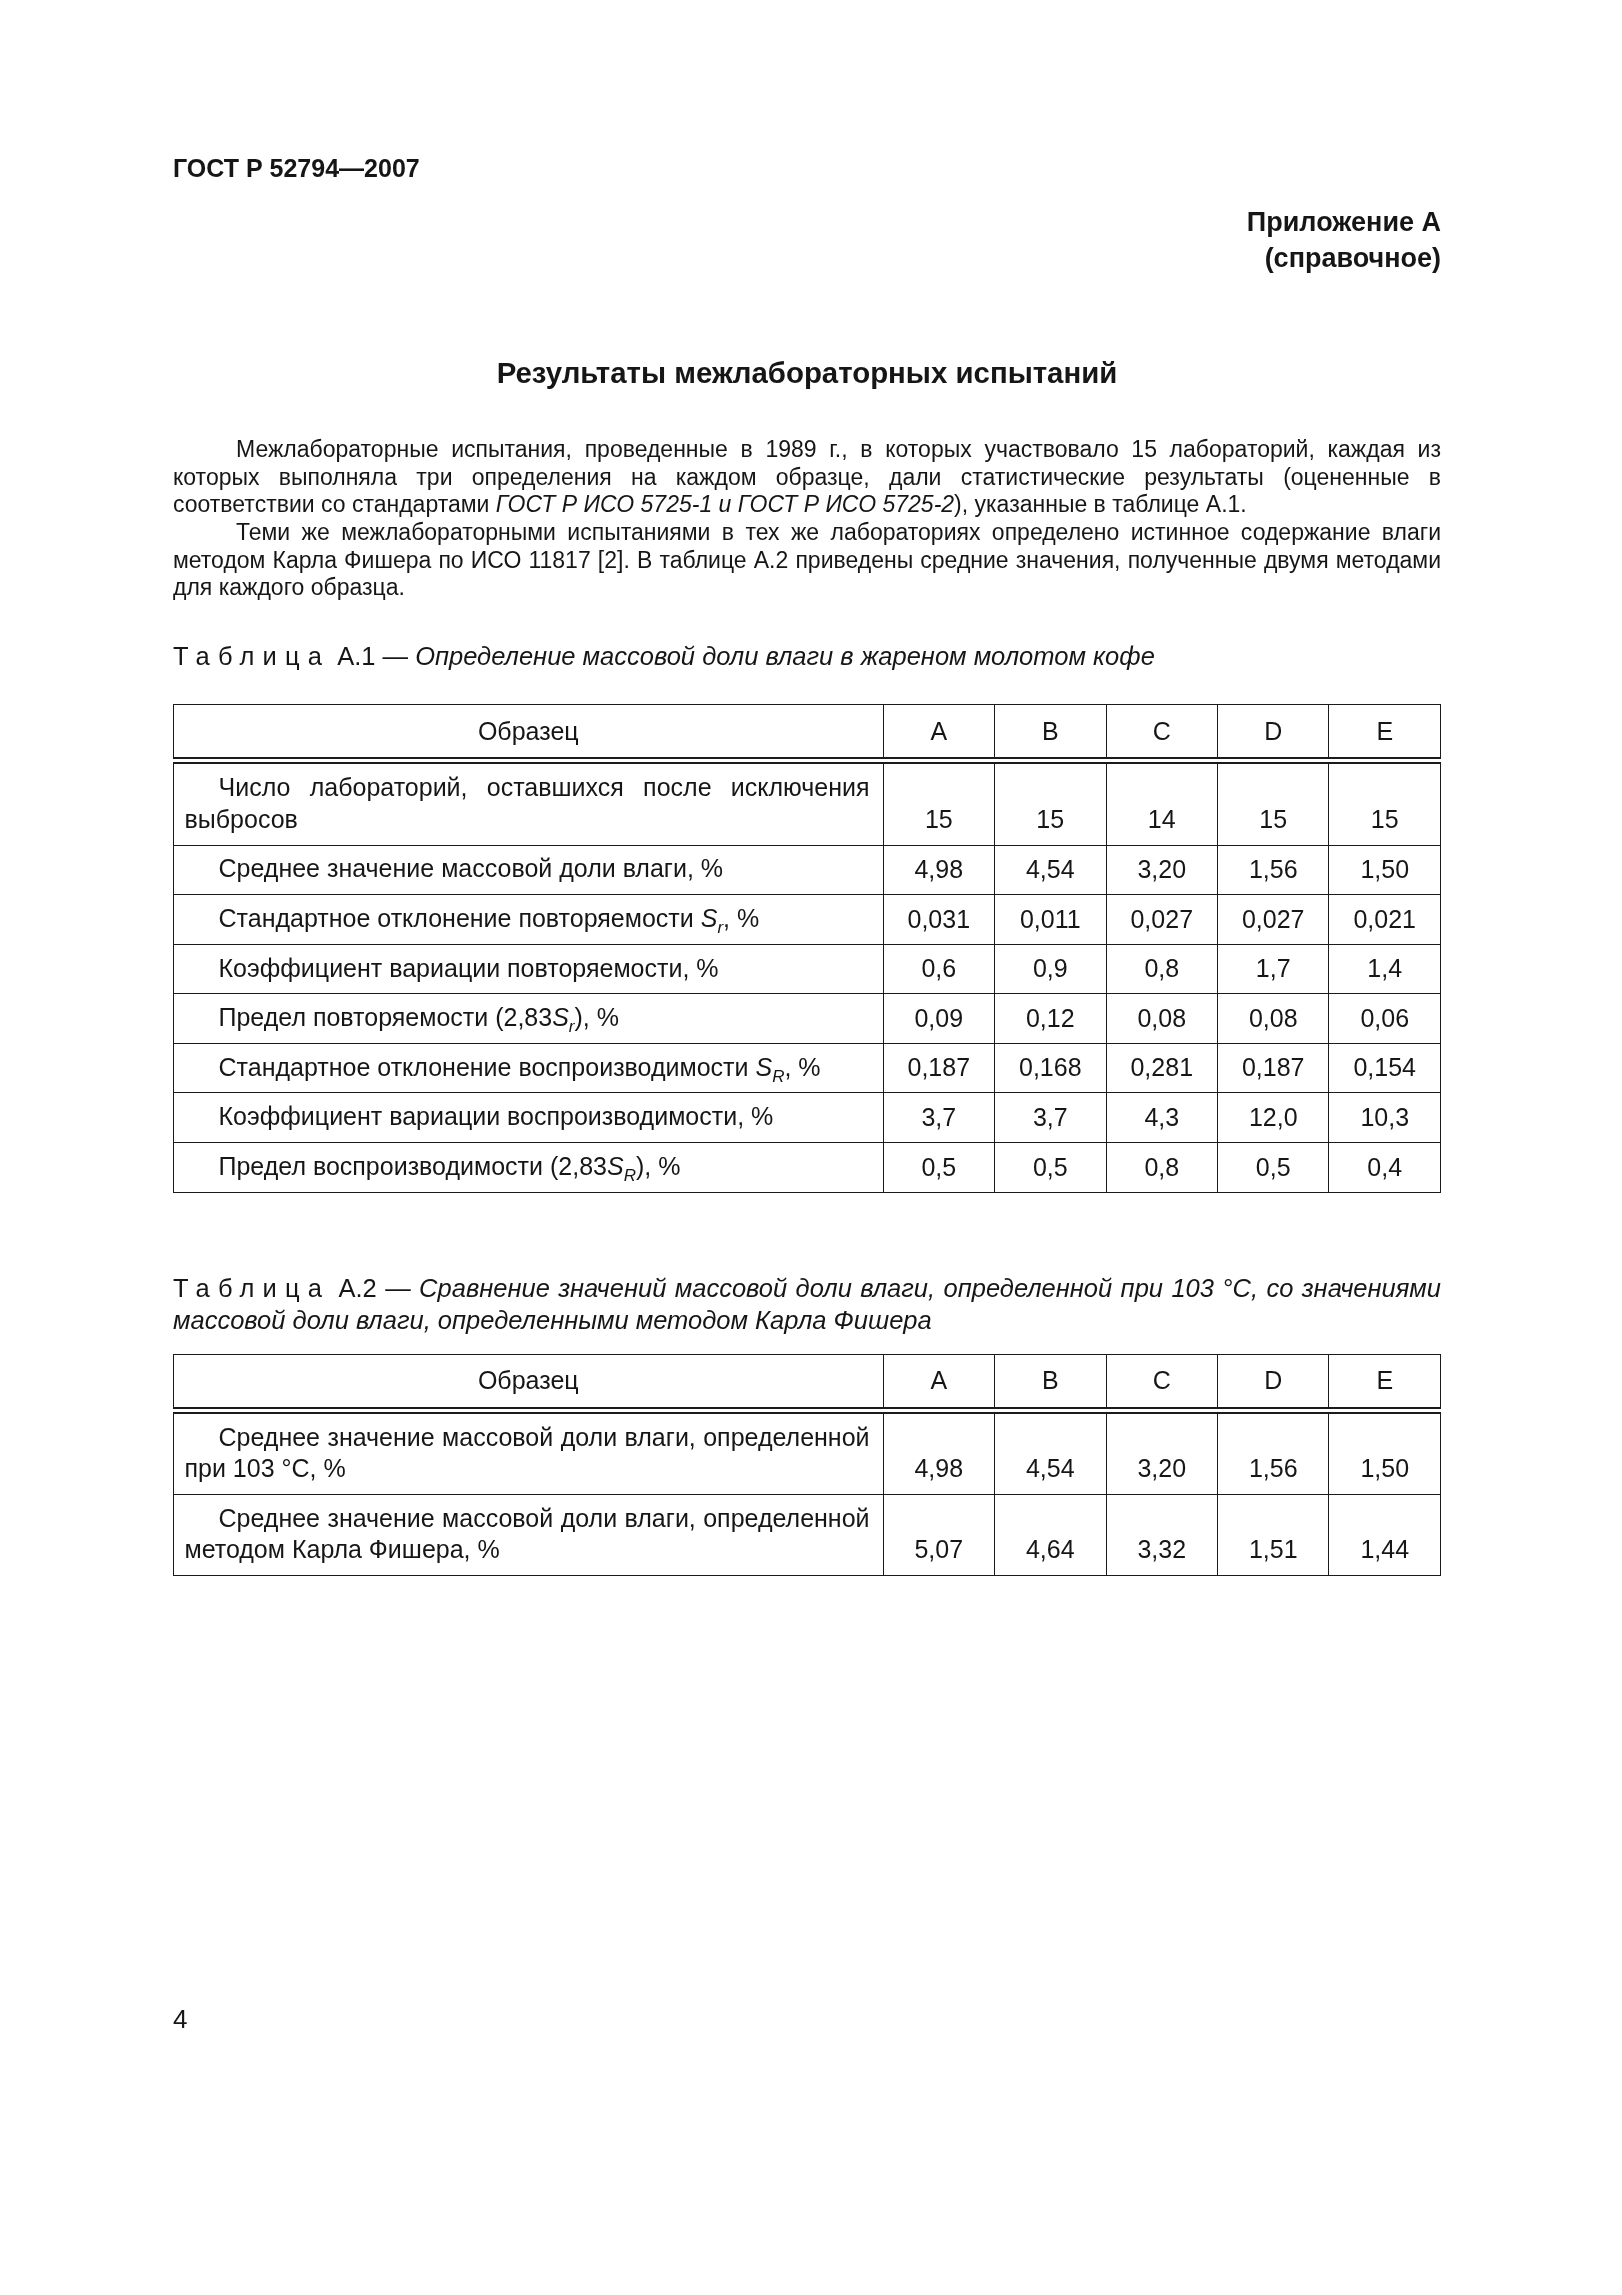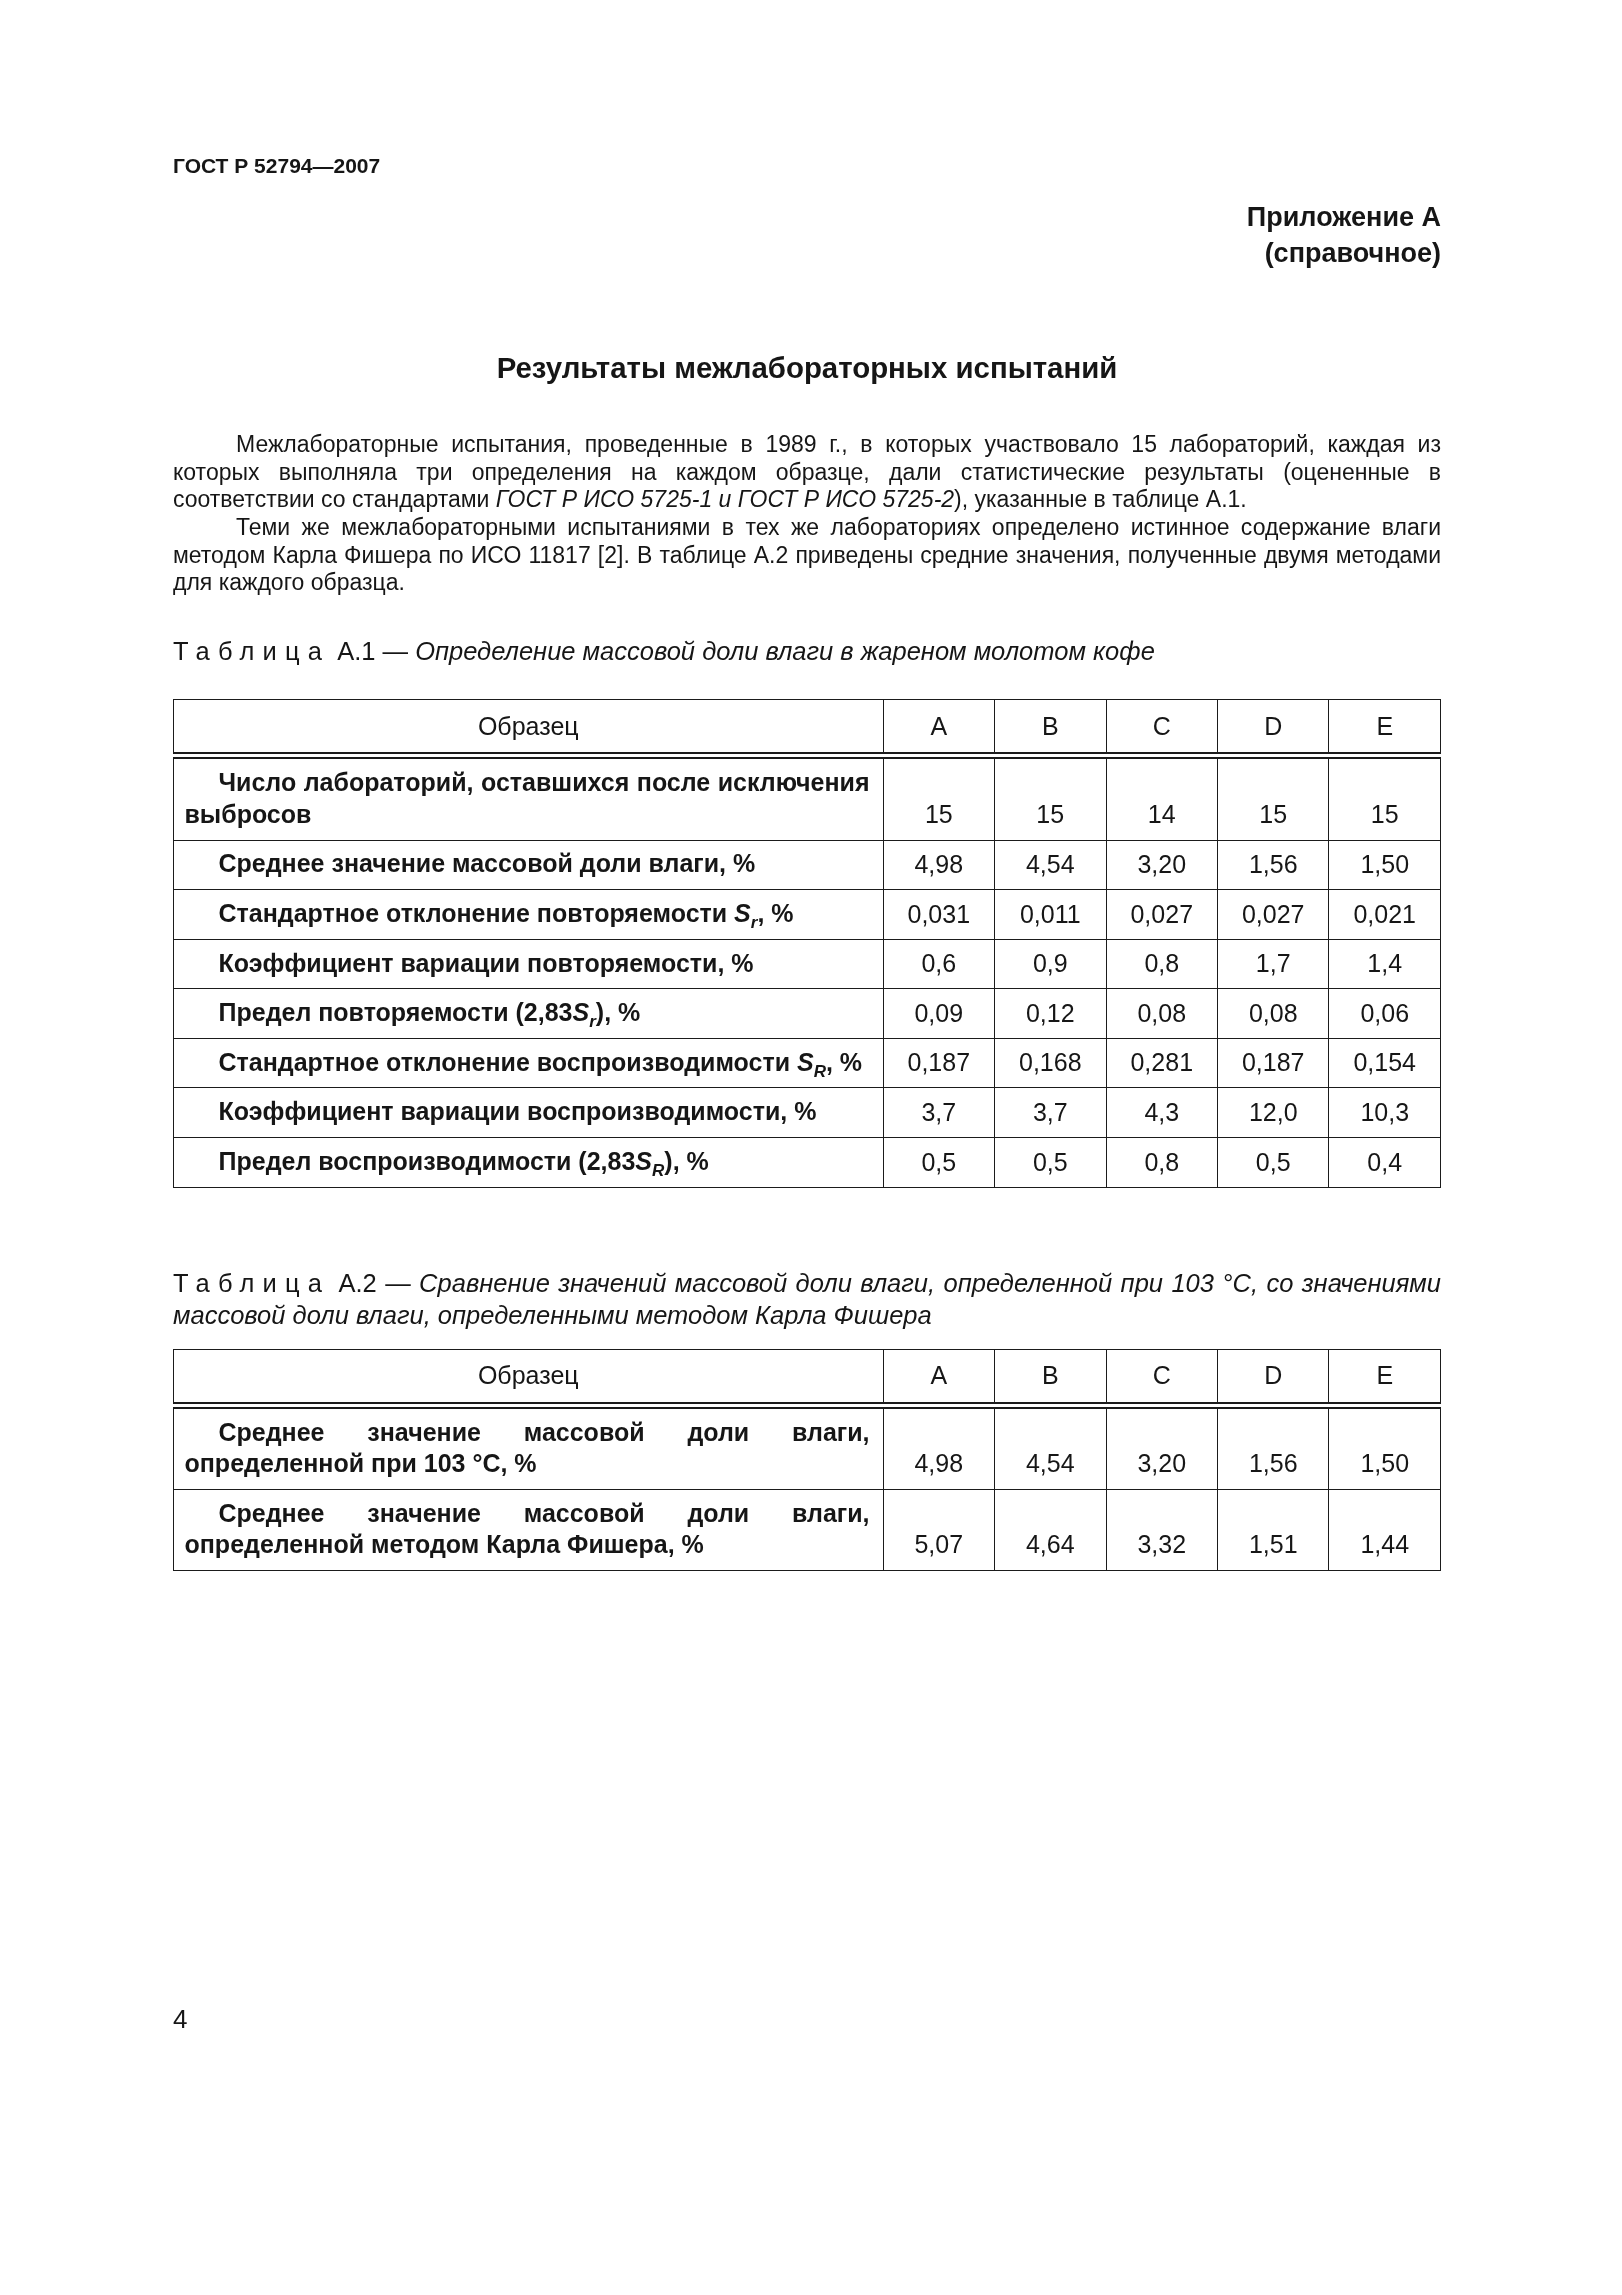--- a/index.html
+++ b/index.html
@@ -4,38 +4,38 @@
 <style>
   * { margin:0; padding:0; box-sizing:border-box; }
   html, body { background:#ffffff; }
   body {
     width:1623px; height:2295px; position:relative;
     font-family:"Liberation Sans", sans-serif;
     color:#161616;
   }
   .page { position:absolute; inset:0; padding:154px 182px 0 173px; }
 
-  .doc-header { font-size:21px; font-weight:bold; }
+  .doc-header { font-size:25px; font-weight:bold; }
   .annex { margin-top:22px; text-align:right; font-weight:bold; font-size:27px; line-height:1.32; }
   .main-title { margin-top:80px; text-align:center; font-weight:bold; font-size:29.4px; }
 
   .body-text { margin-top:46px; }
   .para { font-size:23px; line-height:1.2; text-align:justify; text-indent:63px; }
 
   .caption { font-size:25.5px; line-height:1.28; text-align:justify; }
   .caption .cap-word { letter-spacing:0.32em; }
   .cap-a1 { margin-top:38px; margin-bottom:32px; }
   .cap-a2 { margin-top:79px; margin-bottom:17px; }
 
   table { width:100%; border-collapse:collapse; table-layout:fixed; }
   col.c-lbl { width:56%; }
   col.c-val { width:8.8%; }
   th, td { border:1.3px solid #1b1b1b; font-size:25px; font-weight:normal; }
   thead th { border-bottom:7.9px double #1b1b1b; height:56px; text-align:center; vertical-align:middle; }
-  td.lbl { text-align:justify; text-indent:34px; padding:7.9px 13px 9.2px 10.5px; line-height:1.26;font-weight:bold; }
+  td.lbl { text-align:justify; text-indent:34px; padding:7.9px 13px 9.2px 10.5px; line-height:1.26; }
   td.val { text-align:center; vertical-align:middle; padding:5.2px 3.9px; }
   tr.vb td.val { vertical-align:bottom; padding-bottom:10.5px; }
   .sym { font-style:italic; }
   sub { font-size:68%; line-height:0; }
 
   .page-number { position:absolute; left:173px; top:2004px; font-size:26px; }
 </style>
 </head>
 <body>
 

